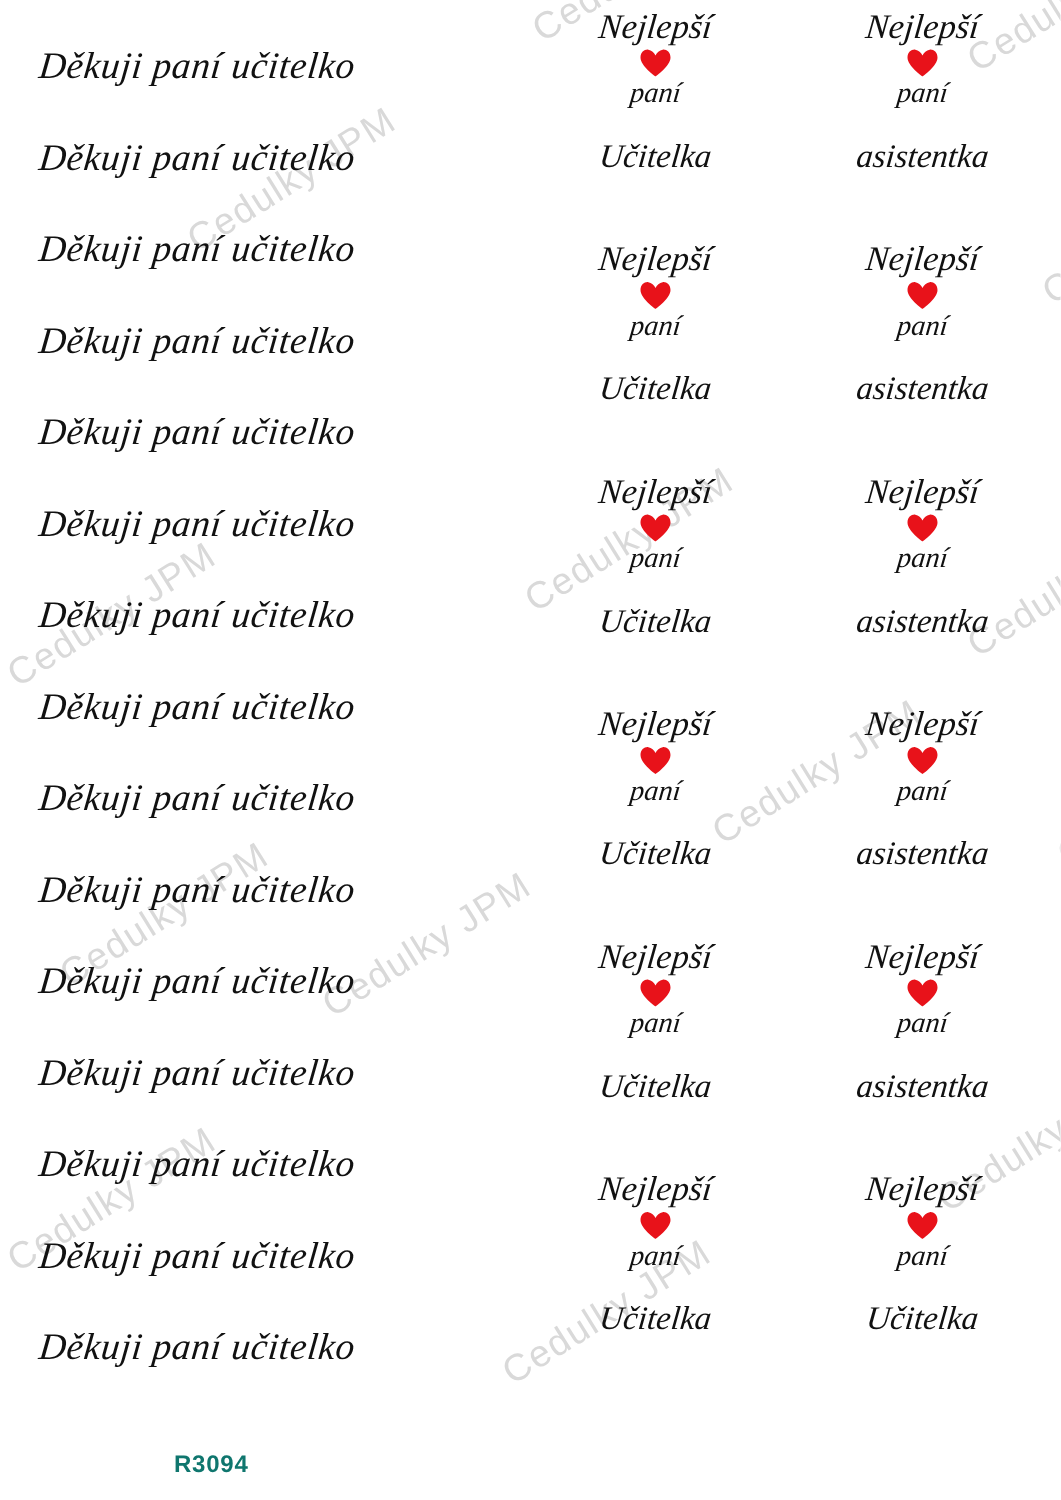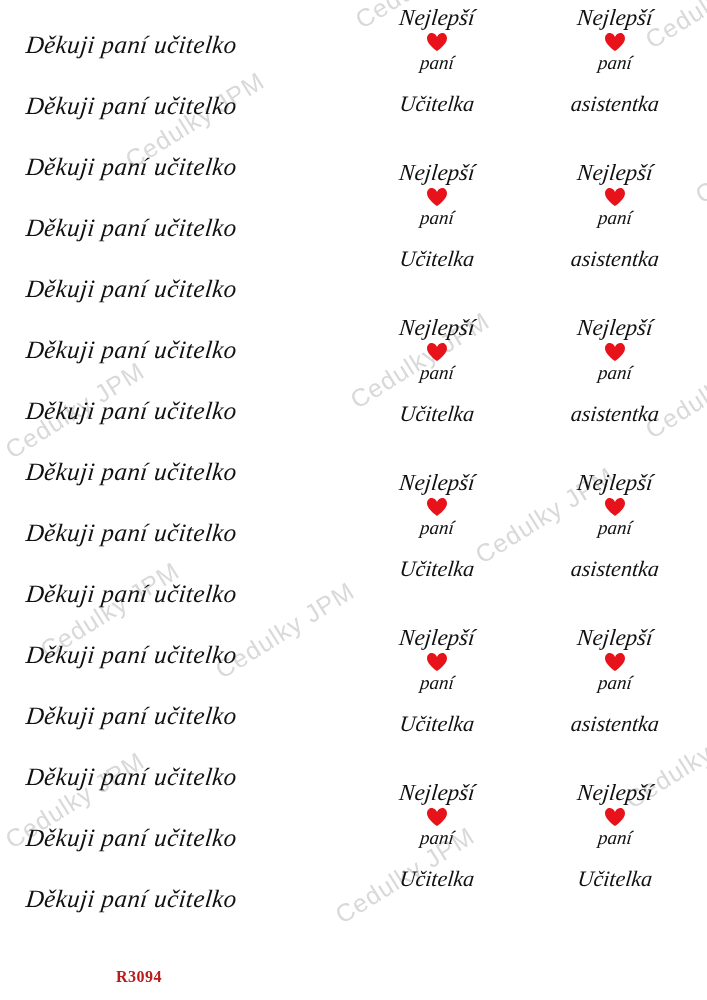--- a/index.html
+++ b/index.html
@@ -111,24 +111,24 @@
     color: #111;
     margin-top: 18px;
     transform: skewX(-6deg);
   }
 
   
   #code-label {
     position: absolute;
     left: 116px;
     top: 968px;
-    font-family: Liberation Serif, serif;
+    font-family: Liberation Sans, sans-serif;
     font-weight: bold;
     font-size: 16px;
-    color: #b91c1c;
+    color: #0f766e;
     letter-spacing: 0.5px;
     z-index: 20;
   }
 </style>
 </head>
 <body>
 
 <div id="watermarks">
     <div class="wm" style="left: 350px; top: 10px; transform: rotate(-32deg); color: rgb(217, 217, 217);">Cedulky JPM</div>
     <div class="wm" style="left: 640px; top: 30px; transform: rotate(-32deg); color: rgb(217, 217, 217);">Cedulky JPM</div>

